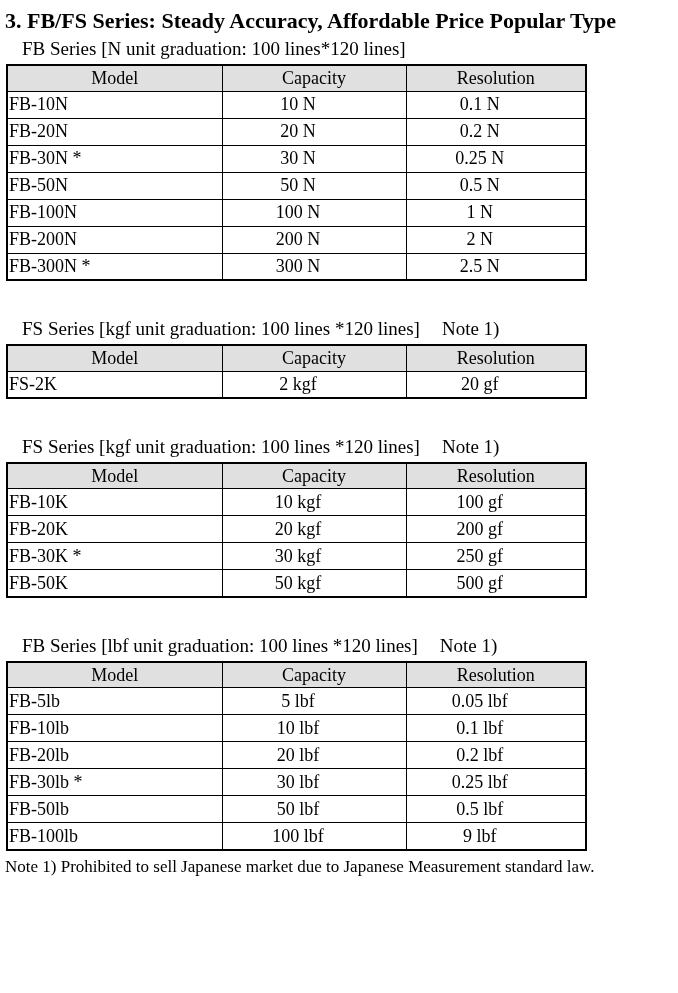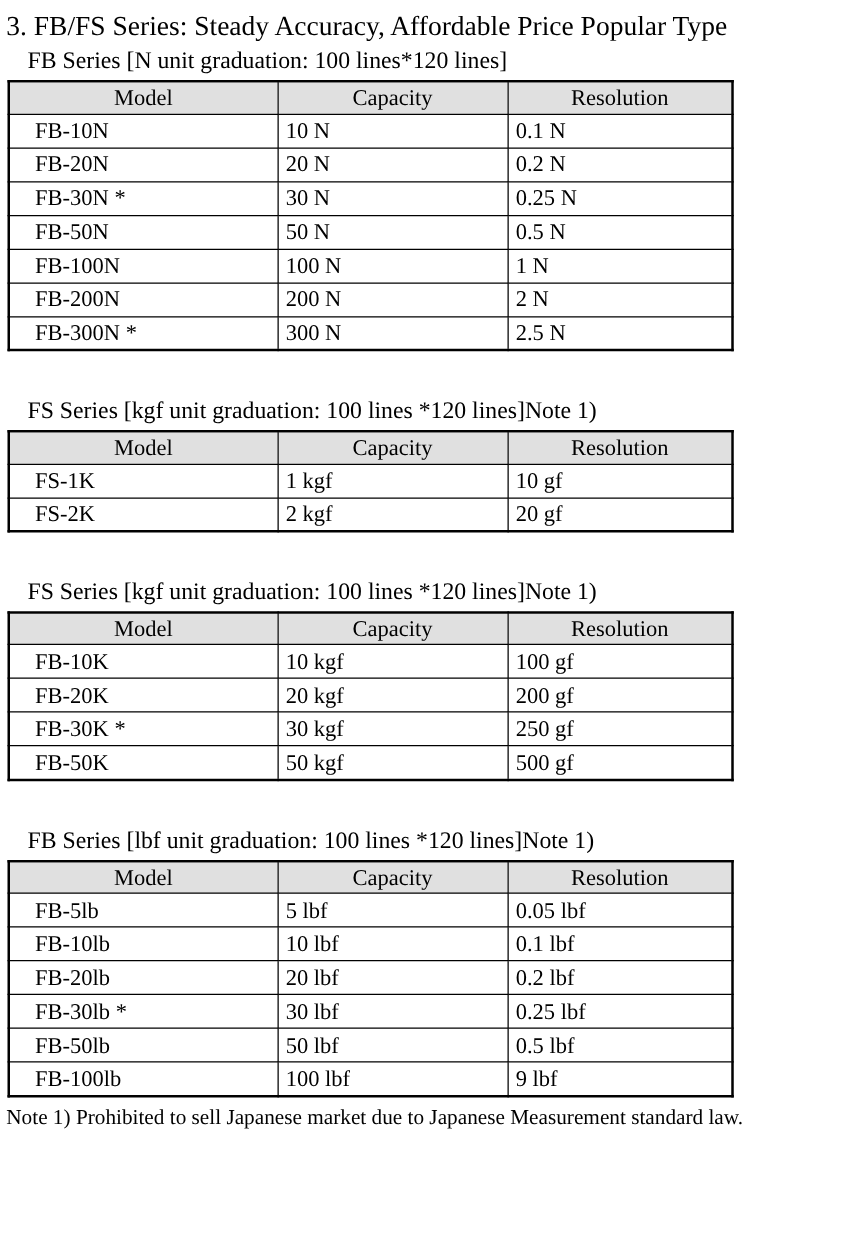--- a/index.html
+++ b/index.html
@@ -13,35 +13,36 @@
   body {
     width: 678px;
     min-height: 993px;
     background: var(--page-bg);
     color: var(--text-color);
     font-family: "Liberation Serif", "DejaVu Serif", serif;
     padding: 8px 5px 10px 5px;
   }
   .page-title {
     font-size: 22px;
-    font-weight: normal;
+    font-weight: bold;
     margin: 0 0 4px 0;
     line-height: 1.2;
     white-space: nowrap;
   }
   .series-section .section-heading {
     font-size: 19px;
     margin: 0 0 4px 17px;
     line-height: 1.15;
     white-space: nowrap;
   }
   .series-section + .series-section .section-heading {
     margin-top: 37px;
   }
   .heading-note {
+    margin-left: 22px;
   }
   table.spec-table {
     border-collapse: collapse;
     border: 2px solid var(--border-color);
     table-layout: fixed;
     width: 579px;
     margin-left: 1px;
   }
   .spec-table th, .spec-table td {
     border: 1px solid var(--border-color);
@@ -53,23 +54,23 @@
     background: var(--header-bg);
     font-weight: normal;
     text-align: center;
     height: 26px;
     padding: 1px 4px;
   }
   .spec-table td {
     height: 27px;
     padding: 1px 6px;
   }
-  td.cell-model { text-align: left; padding-left: 20px; }
+  td.cell-model { text-align: left; padding-left: 1px; }
   td.cell-capacity, td.cell-resolution {
-    text-align: left;
+    text-align: center;
     padding-right: 38px;
   }
   .footnote {
     font-size: 17px;
     margin: 5px 0 0 0;
     line-height: 1.25;
     white-space: nowrap;
   }
 </style>
 </head>
@@ -147,25 +148,20 @@
       </colgroup>
       <thead>
         <tr>
           <th>Model</th>
           <th>Capacity</th>
           <th>Resolution</th>
         </tr>
       </thead>
       <tbody>
           <tr>
-            <td class="cell-model">FS-1K</td>
-            <td class="cell-capacity">1 kgf</td>
-            <td class="cell-resolution">10 gf</td>
-          </tr>
-          <tr>
             <td class="cell-model">FS-2K</td>
             <td class="cell-capacity">2 kgf</td>
             <td class="cell-resolution">20 gf</td>
           </tr>
         </tbody>
     </table>
   </section>
 
   <section class="series-section">
     <p class="section-heading">

